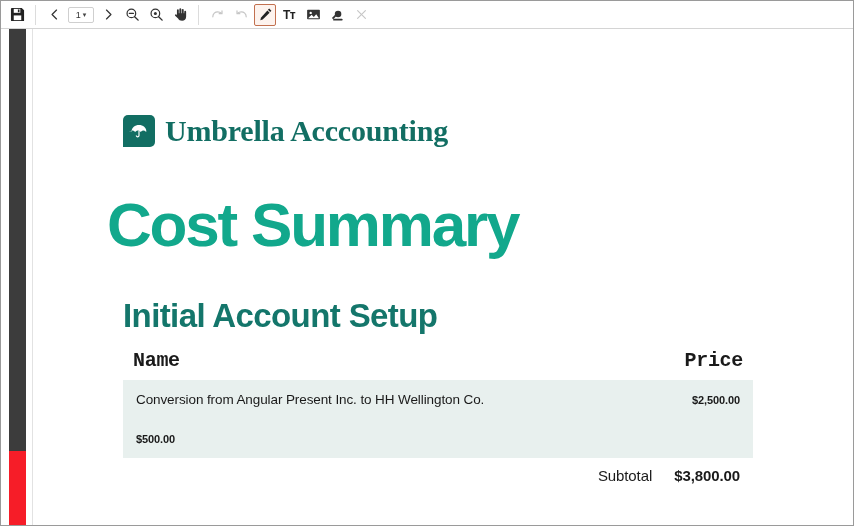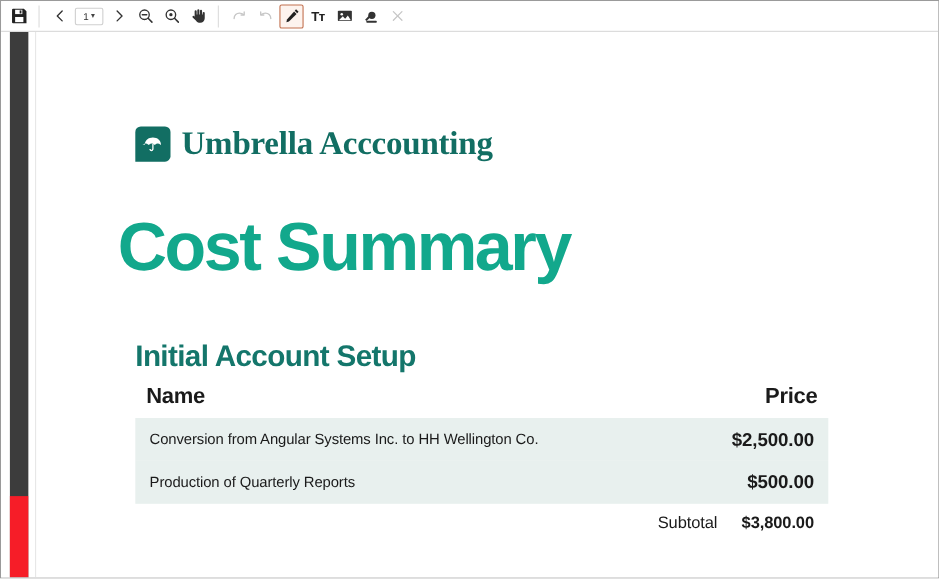--- a/index.html
+++ b/index.html
@@ -192,40 +192,41 @@
     font-weight: bold;
     color: #12a88c;
     letter-spacing: -2.2px;
     line-height: 1;
     white-space: nowrap;
   }
 
   .section-title {
     position: absolute;
     left: 90px;
-    top: 280px;
-    font-size: 27px;
+    top: 268px;
+    font-size: 33px;
     font-weight: bold;
     color: #14766b;
     letter-spacing: -0.6px;
     white-space: nowrap;
   }
 
   .table {
     position: absolute;
     left: 90px;
     top: 320px;
     width: 630px;
   }
   .t-head {
     display: flex;
     justify-content: space-between;
     align-items: baseline;
     padding: 0 10px 8px 10px;
     box-sizing: border-box;
+    font-family: Liberation Mono, monospace;
   }
   .t-head .col-name,
   .t-head .col-price {
     font-size: 20px;
     font-weight: bold;
     color: #1a1a1a;
     letter-spacing: -0.3px;
   }
   .t-row {
     display: flex;
@@ -238,21 +239,21 @@
   .t-row.shaded {
     background: #e8f0ee;
   }
   .t-row .cell-name {
     font-size: 13.5px;
     color: #1a1a1a;
     letter-spacing: -0.1px;
     white-space: nowrap;
   }
   .t-row .cell-price {
-    font-size: 17px;
+    font-size: 11px;
     font-weight: bold;
     color: #1a1a1a;
     letter-spacing: -0.1px;
     white-space: nowrap;
   }
   .t-total {
     display: flex;
     justify-content: flex-end;
     align-items: center;
     height: 34px;
@@ -414,27 +415,26 @@
 
         <div class="section-title">Initial Account Setup</div>
 
         <div class="table">
           <div class="t-head">
             <div class="col-name">Name</div>
             <div class="col-price">Price</div>
           </div>
 
           <div class="t-row shaded">
-            <div class="cell-name">Conversion from Angular Systems Inc. to HH Wellington Co.</div>
+            <div class="cell-name">Conversion from Angular Present Inc. to HH Wellington Co.</div>
             <div class="cell-price">$2,500.00</div>
           </div>
 
 
           <div class="t-row shaded">
-            <div class="cell-name">Production of Quarterly Reports</div>
             <div class="cell-price">$500.00</div>
           </div>
 
           <div class="t-total">
             <div class="total-label">Subtotal</div>
             <div class="total-value">$3,800.00</div>
           </div>
         </div>
 
       </div>

